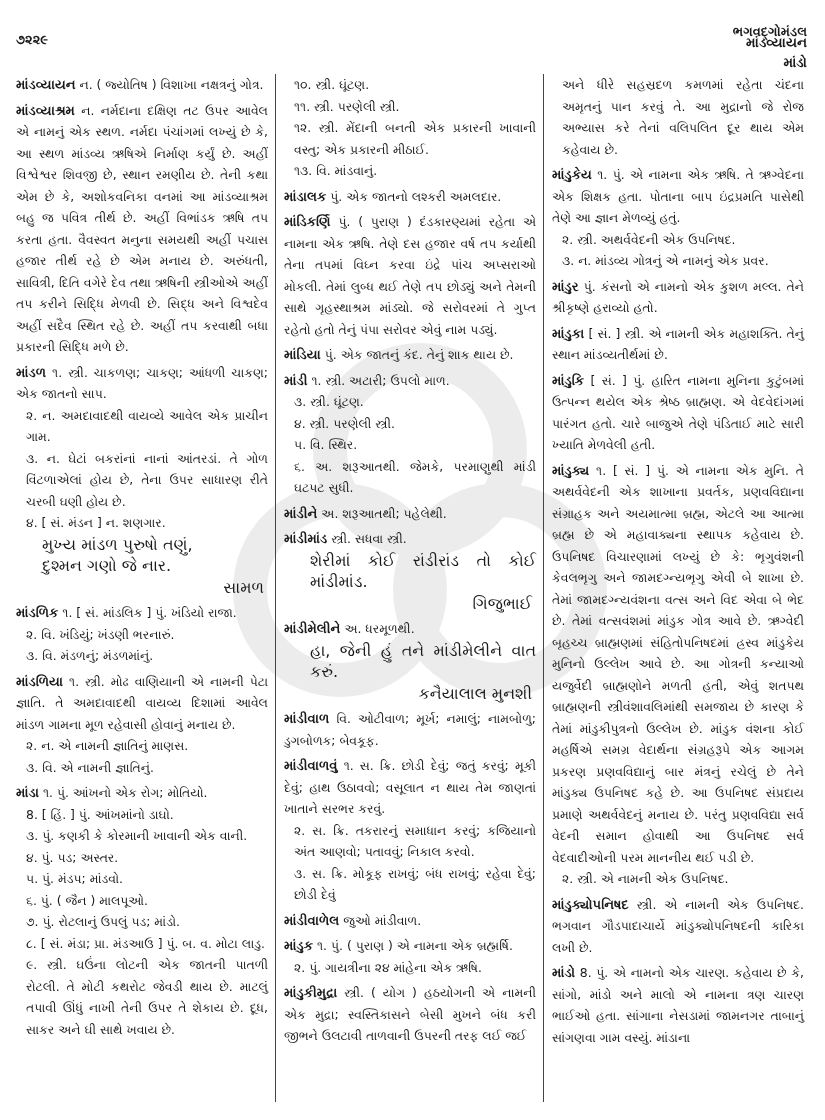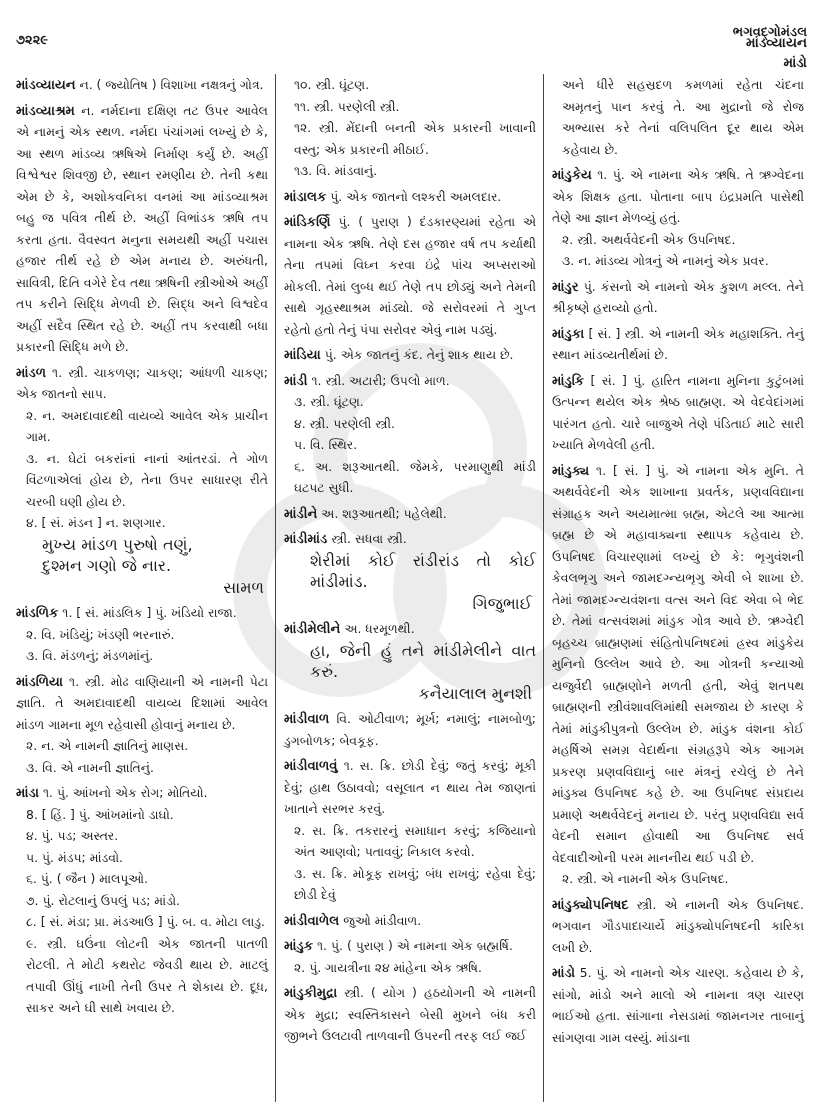--- a/index.html
+++ b/index.html
@@ -76,20 +76,21 @@
         <div class="sense">૩. વિ. મંડળનું; મંડળમાંનું.</div>
       </div>
       <div class="entry">
         <div class=""><span class="hw">માંડળિયા</span> <span>૧. સ્ત્રી. મોઢ વાણિયાની એ નામની પેટા જ્ઞાતિ. તે અમદાવાદથી વાયવ્ય દિશામાં આવેલ માંડળ ગામના મૂળ રહેવાસી હોવાનું મનાય છે.</span></div>
         <div class="sense">૨. ન. એ નામની જ્ઞાતિનું માણસ.</div>
         <div class="sense">૩. વિ. એ નામની જ્ઞાતિનું.</div>
       </div>
       <div class="entry">
         <div class=""><span class="hw">માંડા</span> <span>૧. પું. આંખનો એક રોગ; મોતિયો.</span></div>
         <div class="sense">8. [ હિં. ] પું. આંખમાંનો ડાઘો.</div>
+        <div class="sense">૩. પું. કણકી કે કોરમાની ખાવાની એક વાની.</div>
         <div class="sense">૪. પું. પડ; અસ્તર.</div>
         <div class="sense">૫. પું. મંડપ; માંડવો.</div>
         <div class="sense">૬. પું. ( જૈન ) માલપૂઓ.</div>
         <div class="sense">૭. પું. રોટલાનું ઉપલું પડ; માંડો.</div>
         <div class="sense">૮. [ સં. મંડા; પ્રા. મંડઆઉ ] પું. બ. વ. મોટા લાડુ.</div>
         <div class="sense">૯. સ્ત્રી. ઘઉંના લોટની એક જાતની પાતળી રોટલી. તે મોટી કથરોટ જેવડી થાય છે. માટલું તપાવી ઊંધું નાખી તેની ઉપર તે શેકાય છે. દૂધ, સાકર અને ઘી સાથે ખવાય છે.</div>
       </div>
     </div>
   <div class="col">
       <div class="entry">
@@ -165,16 +166,16 @@
         <div class=""><span class="hw">માંડુકિ</span> <span>[ સં. ] પું. હારિત નામના મુનિના કુટુંબમાં ઉત્પન્ન થયેલ એક શ્રેષ્ઠ બ્રાહ્મણ. એ વેદવેદાંગમાં પારંગત હતો. ચારે બાજુએ તેણે પંડિતાઈ માટે સારી ખ્યાતિ મેળવેલી હતી.</span></div>
       </div>
       <div class="entry">
         <div class=""><span class="hw">માંડુક્ય</span> <span>૧. [ સં. ] પું. એ નામના એક મુનિ. તે અથર્વવેદની એક શાખાના પ્રવર્તક, પ્રણવવિદ્યાના સંગ્રાહક અને અયમાત્મા બ્રહ્મ, એટલે આ આત્મા બ્રહ્મ છે એ મહાવાક્યના સ્થાપક કહેવાય છે. ઉપનિષદ વિચારણામાં લખ્યું છે કે: ભૃગુવંશની કેવલભૃગુ અને જામદગ્ન્યભૃગુ એવી બે શાખા છે. તેમાં જામદગ્ન્યવંશના વત્સ અને વિદ એવા બે ભેદ છે. તેમાં વત્સવંશમાં માંડુક ગોત્ર આવે છે. ઋગ્વેદી બૃહચ્ચ બ્રાહ્મણમાં સંહિતોપનિષદમાં હ્રસ્વ માંડુકેય મુનિનો ઉલ્લેખ આવે છે. આ ગોત્રની કન્યાઓ યજુર્વેદી બ્રાહ્મણોને મળતી હતી, એવું શતપથ બ્રાહ્મણની સ્ત્રીવંશાવલિમાંથી સમજાય છે કારણ કે તેમાં માંડુકીપુત્રનો ઉલ્લેખ છે. માંડુક વંશના કોઈ મહર્ષિએ સમગ્ર વેદાર્થના સંગ્રહરૂપે એક આગમ પ્રકરણ પ્રણવવિદ્યાનું બાર મંત્રનું રચેલું છે તેને માંડુક્ય ઉપનિષદ કહે છે. આ ઉપનિષદ સંપ્રદાય પ્રમાણે અથર્વવેદનું મનાય છે. પરંતુ પ્રણવવિદ્યા સર્વ વેદની સમાન હોવાથી આ ઉપનિષદ સર્વ વેદવાદીઓની પરમ માનનીય થઈ પડી છે.</span></div>
         <div class="sense">૨. સ્ત્રી. એ નામની એક ઉપનિષદ.</div>
       </div>
       <div class="entry">
         <div class=""><span class="hw">માંડુક્યોપનિષદ</span> <span>સ્ત્રી. એ નામની એક ઉપનિષદ. ભગવાન ગૌડપાદાચાર્યે માંડુક્યોપનિષદની કારિકા લખી છે.</span></div>
       </div>
       <div class="entry">
-        <div class=""><span class="hw">માંડો</span> <span>5. પું. એ નામનો એક ચારણ. કહેવાય છે કે, સાંગો, માંડો અને માલો એ નામના ત્રણ ચારણ ભાઈઓ હતા. સાંગાના નેસડામાં જામનગર તાબાનું સાંગણવા ગામ વસ્યું. માંડાના</span></div>
+        <div class=""><span class="hw">માંડો</span> <span>8. પું. એ નામનો એક ચારણ. કહેવાય છે કે, સાંગો, માંડો અને માલો એ નામના ત્રણ ચારણ ભાઈઓ હતા. સાંગાના નેસડામાં જામનગર તાબાનું સાંગણવા ગામ વસ્યું. માંડાના</span></div>
       </div>
     </div>
 </div>
 
 </body></html>

